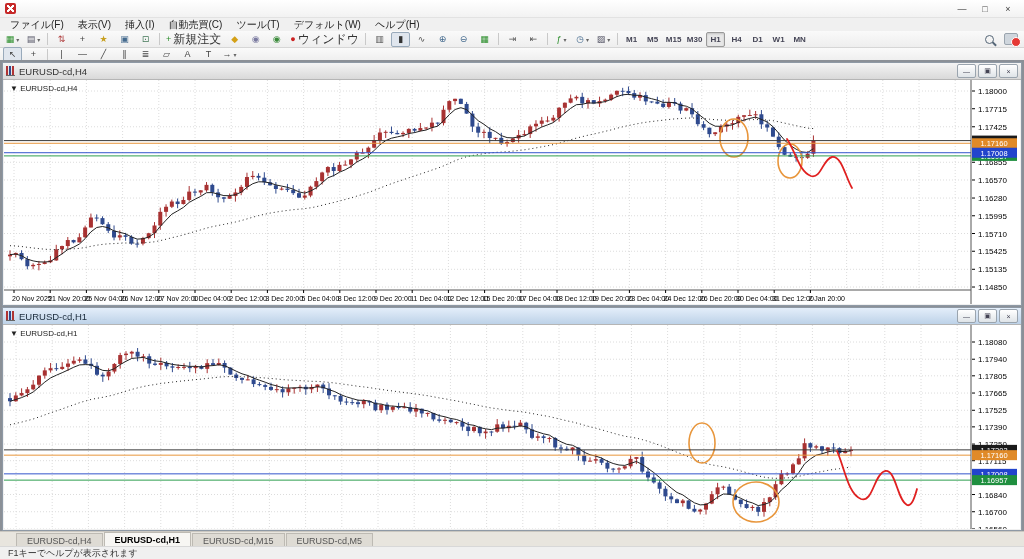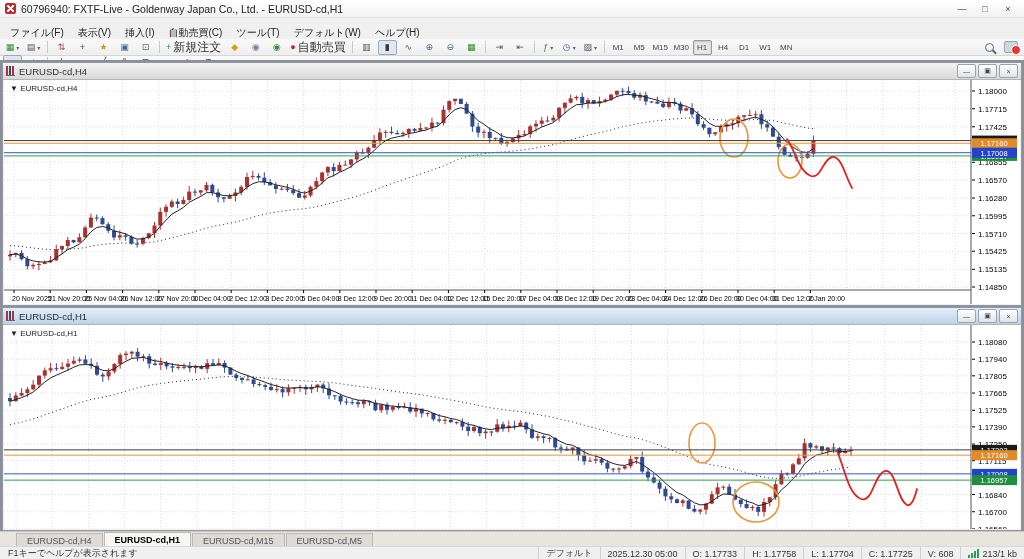--- a/index.html
+++ b/index.html
@@ -10,35 +10,35 @@
             padding:0 5px;font-size:10.5px;color:#222;border-bottom:1px solid #e2e2e2;}
   .app-icon{width:11px;height:11px;background:#c62828;border-radius:2px;margin-right:5px;position:relative;flex:0 0 auto;}
   .app-icon:after{content:"";position:absolute;left:2px;top:2px;right:2px;bottom:2px;
             background:linear-gradient(135deg,transparent 42%,#fff 42%,#fff 58%,transparent 58%),
                        linear-gradient(45deg,transparent 42%,#fff 42%,#fff 58%,transparent 58%);}
   .title-text{white-space:nowrap;overflow:hidden;}
   .win-btns{margin-left:auto;display:flex;gap:1px;}
   .wbtn{width:22px;height:14px;display:flex;align-items:center;justify-content:center;
         font-size:9px;color:#444;cursor:default;}
   .menubar{height:13px;display:flex;align-items:center;gap:2px;padding:0 4px;font-size:10px;
-           color:#222;background:#f0f0f0;margin-top:8px;}
+           color:#222;background:#f0f0f0;}
   .menu-item{padding:0 6px;}
   .toolbar{display:flex;align-items:center;background:linear-gradient(#fafafa,#eeeeee);
            border-bottom:1px solid #d6d6d6;padding:0 2px;}
   .tb1{height:16px;}
   .tb2{height:13px;}
   .tbtn{height:13px;min-width:15px;display:flex;align-items:center;justify-content:center;
         margin:0 1px;padding:0 1px;border:1px solid transparent;border-radius:2px;font-size:9px;}
   .tbtn.active{background:#e0e6ee;border-color:#9ab;}
   .tbtn .glyph{font-size:9px;line-height:9px;}
   .tbtn .tlabel{font-size:12px;margin-left:2px;color:#333;}
   .tbtn .dd{font-size:6px;color:#666;margin-left:2px;}
   .sep{width:1px;height:12px;background:#c9c9c9;margin:0 3px;flex:0 0 auto;}
   .tfbtn{height:13px;min-width:17px;display:flex;align-items:center;justify-content:center;
-         font-size:8px;font-weight:normal;color:#445;border:1px solid transparent;margin:4px 1px;border-radius:2px;}
+         font-size:8px;font-weight:bold;color:#445;border:1px solid transparent;margin:4px 1px;border-radius:2px;}
   .tfbtn.active{background:#e7e7e7;border-color:#999;box-shadow:inset 0 1px 2px rgba(0,0,0,.15);}
   .tb-spacer{flex:1;}
   .magnifier{width:7px;height:7px;border:1.5px solid #567;border-radius:50%;position:relative;margin-right:10px;}
   .magnifier:after{content:"";position:absolute;width:5px;height:1.5px;background:#567;
                    transform:rotate(45deg);right:-4px;bottom:-2px;}
   .notif{width:12px;height:10px;background:#cfd6dd;border:1px solid #9aa4ae;border-radius:2px;position:relative;margin-right:4px;}
   .notif .badge{position:absolute;right:-4px;bottom:-3px;width:8px;height:8px;border-radius:50%;
                 background:#e53935;border:1px solid #fff;}
   .mdi{position:absolute;top:60px;left:0;right:0;height:471px;background:#8b9097;overflow:hidden;}
   .chart-window{position:absolute;left:2px;right:2px;border:1px solid #8e99a5;background:#f0f0f0;
@@ -70,21 +70,20 @@
   .netbars{display:inline-flex;align-items:flex-end;gap:1px;margin-right:3px;}
   .netbars i{display:block;width:2px;background:#2e9e4f;}
   .netbars i:nth-child(1){height:3px;}.netbars i:nth-child(2){height:5px;}
   .netbars i:nth-child(3){height:7px;}.netbars i:nth-child(4){height:9px;}
 </style>
 </head>
 <body>
 
 <div class="titlebar">
   <span class="app-icon"></span>
-  <span class="title-text">60796940: FXTF-Live - Goldenway Japan Co., Ltd. - EURUSD-cd,H1</span>
   <span class="win-btns">
     <span class="wbtn">—</span>
     <span class="wbtn">□</span>
     <span class="wbtn">×</span>
   </span>
 </div>
 
 <div class="menubar">
     <span class="menu-item">ファイル(F)</span>
     <span class="menu-item">表示(V)</span>
@@ -128,21 +127,21 @@
       <span class="glyph" style="color: rgb(212, 160, 23);">◆</span>
     </div>
     <div class="tbtn">
       <span class="glyph" style="color: rgb(122, 122, 160);">◉</span>
     </div>
     <div class="tbtn">
       <span class="glyph" style="color: rgb(58, 138, 58);">◉</span>
     </div>
     <div class="tbtn">
       <span class="glyph" style="color: rgb(204, 34, 34);">●</span>
-      <span class="tlabel">自動売買</span>
+      <span class="tlabel">ウィンドウ</span>
     </div>
     <div class="sep"></div>
     <div class="tbtn">
       <span class="glyph" style="color: rgb(85, 85, 85);">▥</span>
     </div>
     <div class="tbtn active">
       <span class="glyph" style="color: rgb(51, 51, 51);">▮</span>
     </div>
     <div class="tbtn">
       <span class="glyph" style="color: rgb(85, 85, 85);">∿</span>
@@ -1058,31 +1057,13 @@
 
 <div class="tabbar">
     <div class="tab">EURUSD-cd,H4</div>
     <div class="tab active">EURUSD-cd,H1</div>
     <div class="tab">EURUSD-cd,M15</div>
     <div class="tab">EURUSD-cd,M5</div>
   </div>
 
 <div class="statusbar">
   <span class="status-help">F1キーでヘルプが表示されます</span>
-  <div class="status-right">
-      <div class="sfield">デフォルト</div>
-      <div class="sfield">2025.12.30 05:00</div>
-      <div class="sfield">O: 1.17733</div>
-      <div class="sfield">H: 1.17758</div>
-      <div class="sfield">L: 1.17704</div>
-      <div class="sfield">C: 1.17725</div>
-      <div class="sfield">V: 608</div>
-      <div class="sfield">
-        <span class="netbars">
-          <i></i>
-          <i></i>
-          <i></i>
-          <i></i>
-        </span>
-        <span>213/1 kb</span>
-      </div>
-    </div>
 </div>
 
 </body></html>

